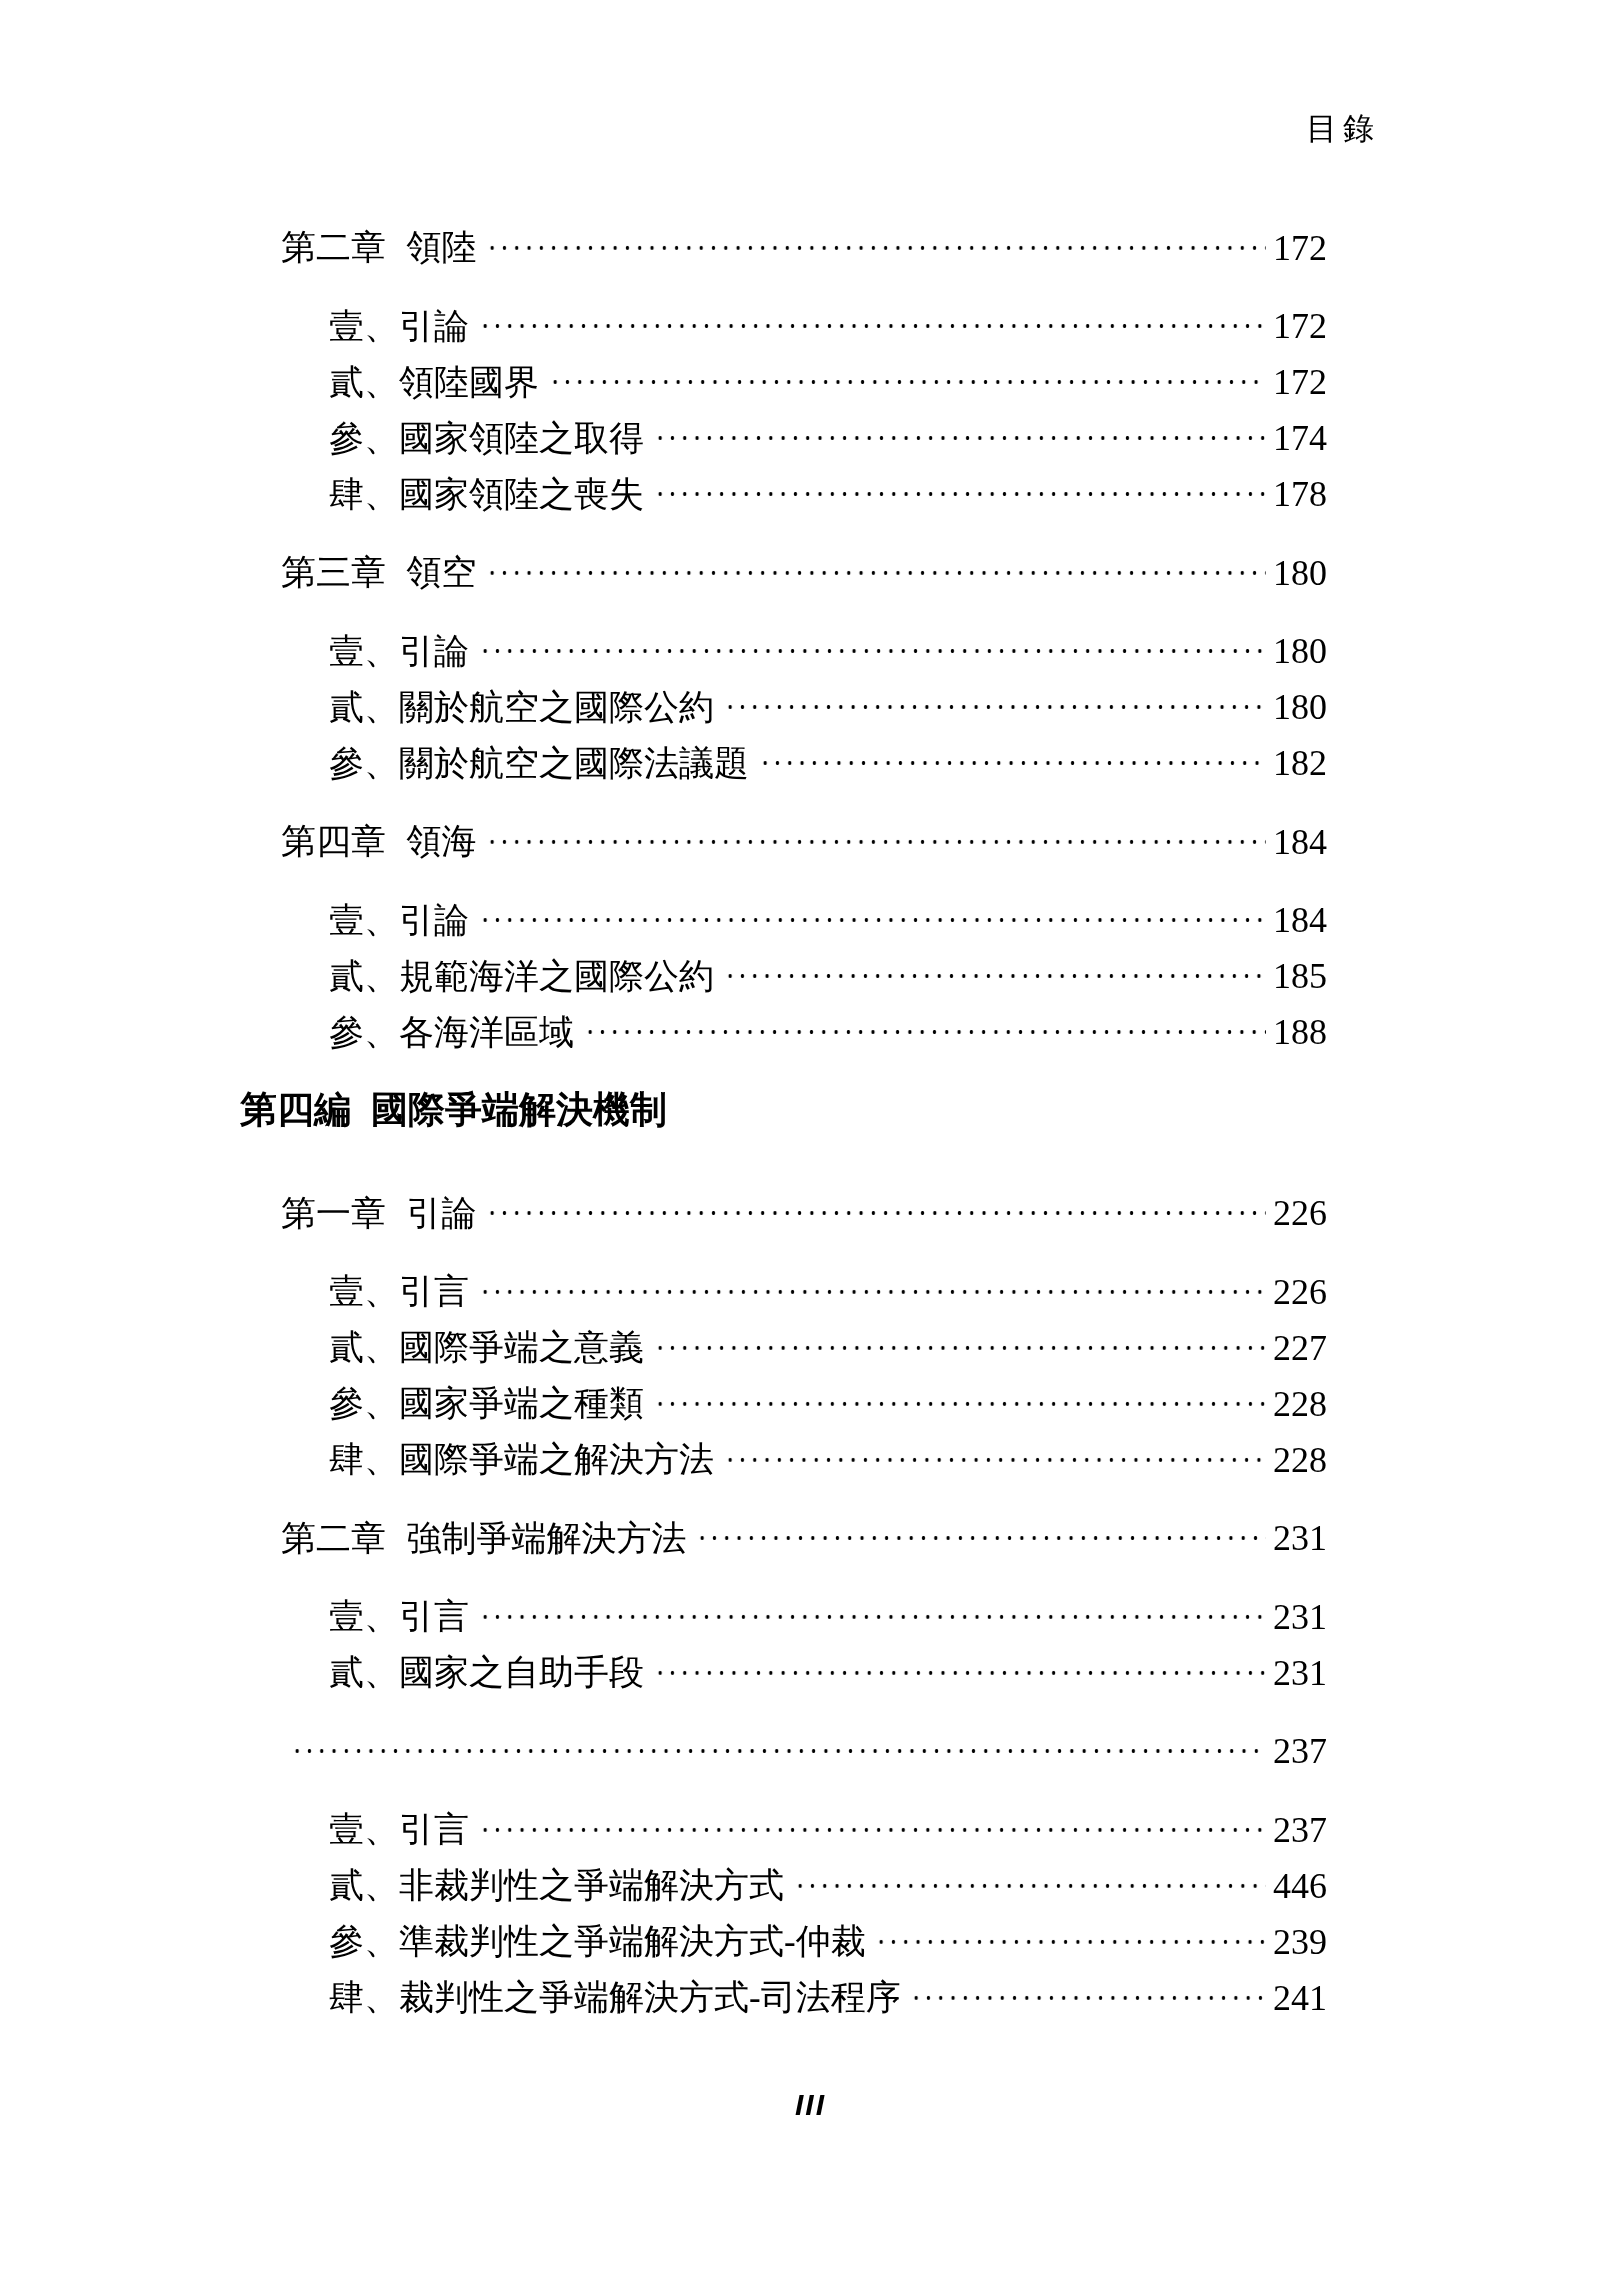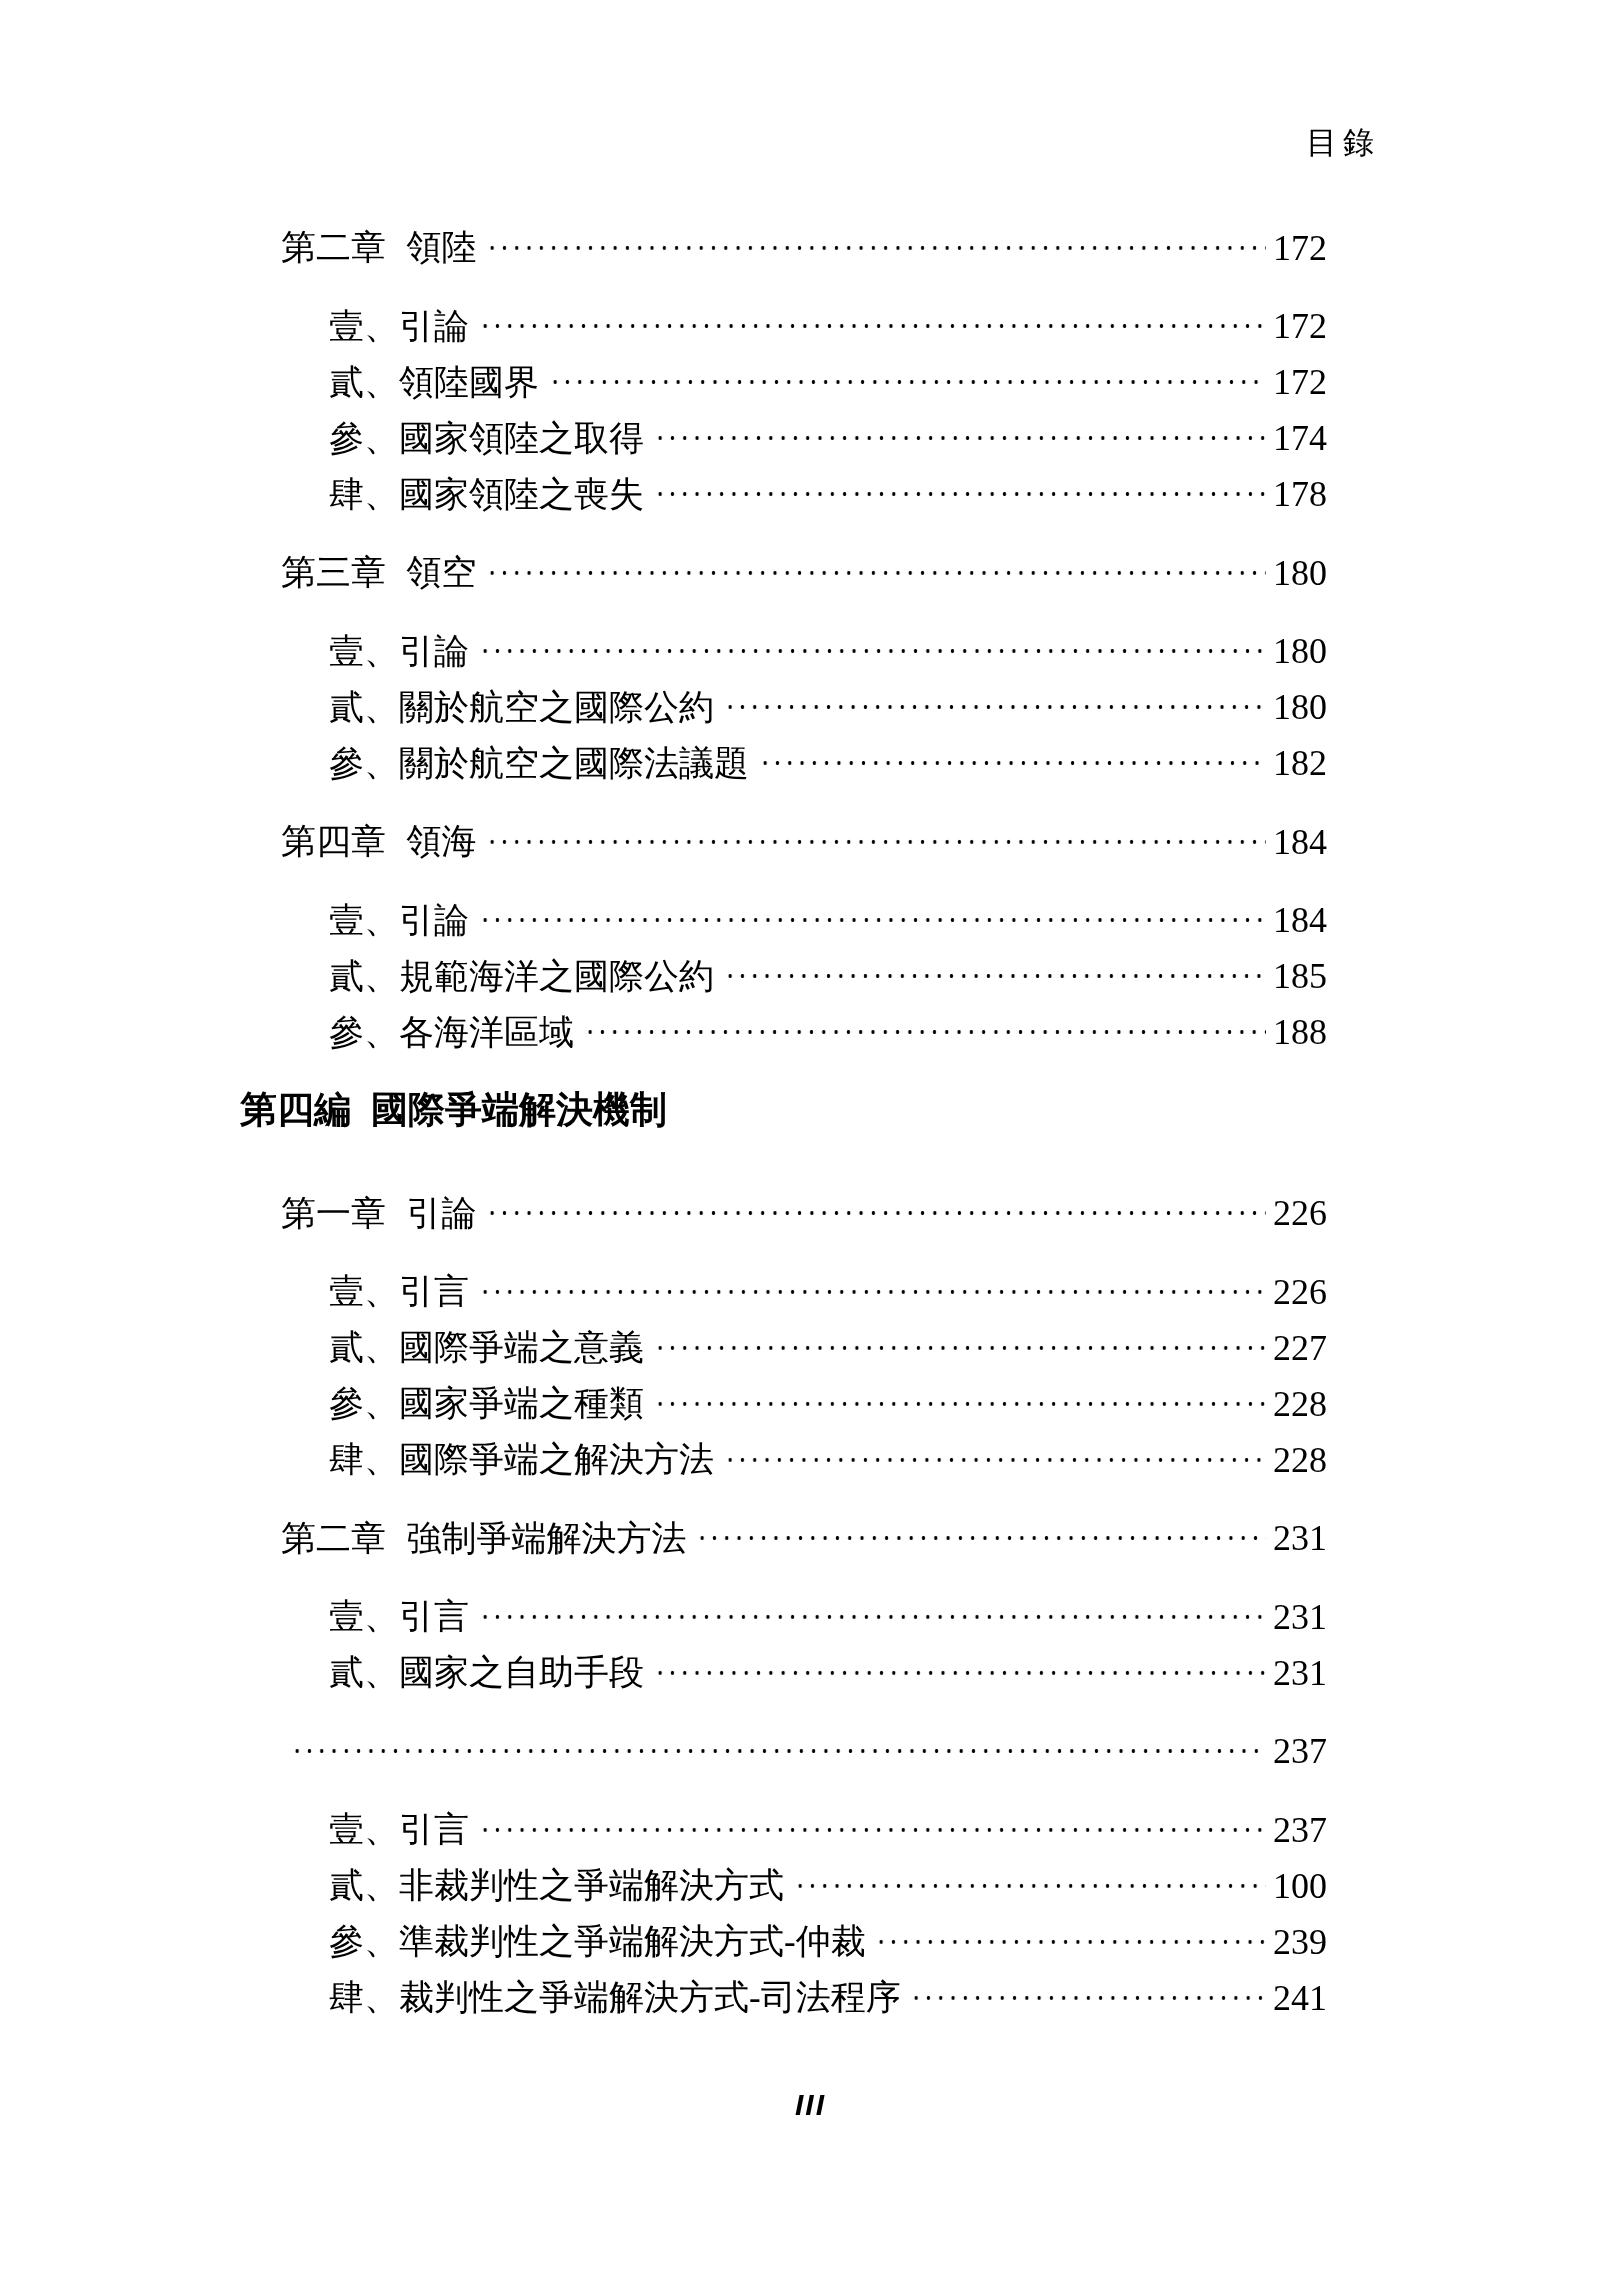--- a/index.html
+++ b/index.html
@@ -7,21 +7,21 @@
     position: relative;
     width: 1621px;
     height: 2293px;
     background: #ffffff;
     font-family: "Liberation Serif", "DejaVu Serif", serif;
     color: #000;
     overflow: hidden;
   }
   .running-header {
     position: absolute;
-    top: 122px;
+    top: 108px;
     right: 241px;
     font-size: 31px;
     letter-spacing: 5.9px;
     font-family: Liberation Serif, serif;
   }
   .toc {
     position: absolute;
     left: 281px;
     top: 197px;
     width: 1046px; 
@@ -200,21 +200,21 @@
         <span class="pagenum">237</span>
       </div>
       <div class="row sub">
         <span class="label">壹、引言</span>
         <span class="dots"></span>
         <span class="pagenum">237</span>
       </div>
       <div class="row sub">
         <span class="label">貳、非裁判性之爭端解決方式</span>
         <span class="dots"></span>
-        <span class="pagenum">100</span>
+        <span class="pagenum">446</span>
       </div>
       <div class="row sub">
         <span class="label">參、準裁判性之爭端解決方式-仲裁</span>
         <span class="dots"></span>
         <span class="pagenum">239</span>
       </div>
       <div class="row sub">
         <span class="label">肆、裁判性之爭端解決方式-司法程序</span>
         <span class="dots"></span>
         <span class="pagenum">241</span>

